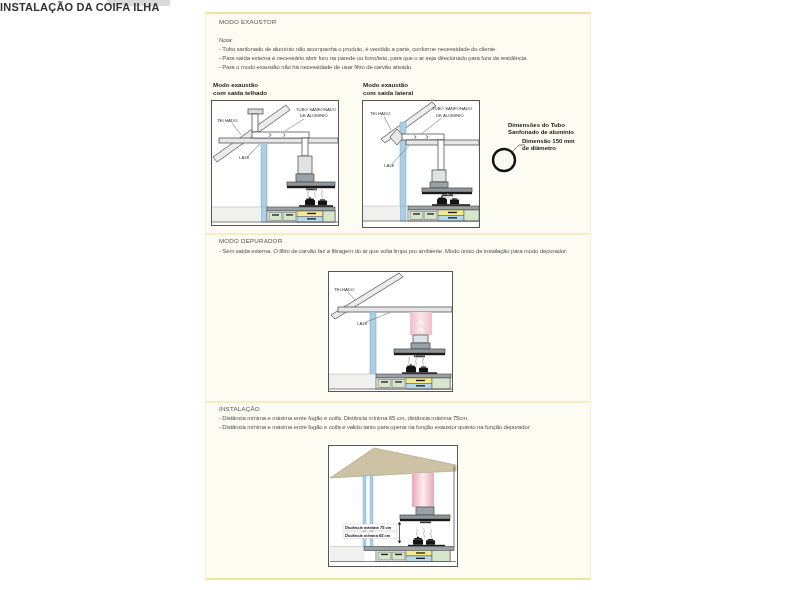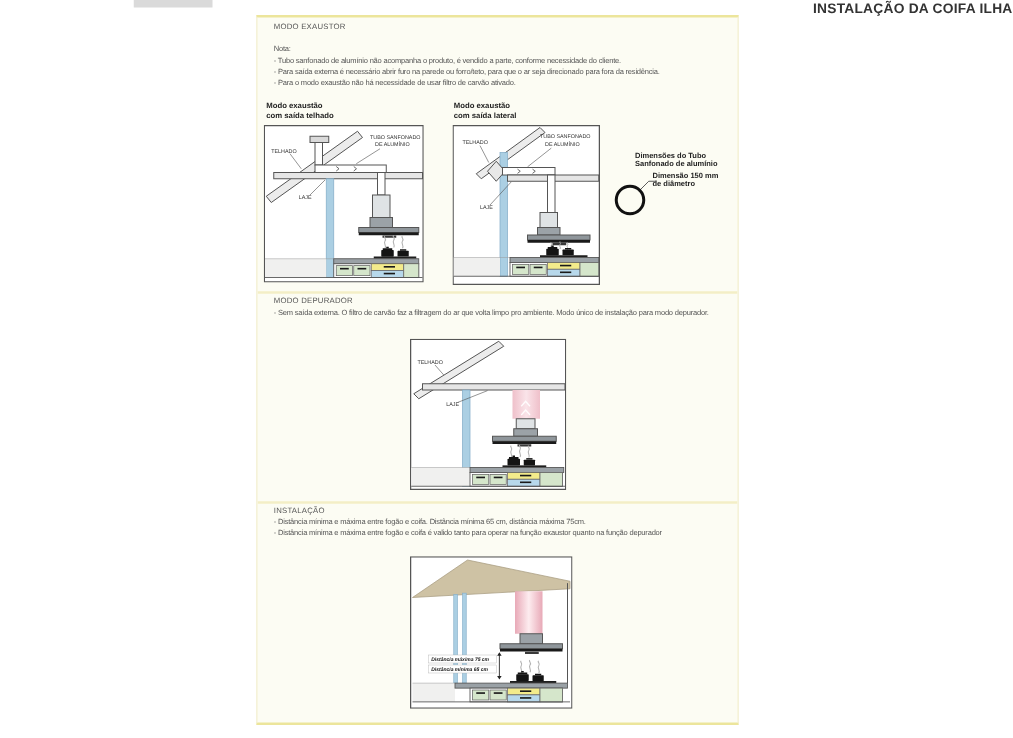--- a/index.html
+++ b/index.html
@@ -1,19 +1,19 @@
 <!DOCTYPE html>
 <html><head>
 <meta charset="utf-8">
 <style>
   html,body{margin:0;padding:0;background:#fff;}
   .canvas{position:relative;width:810px;height:590px;background:#fff;overflow:hidden;
           font-family:"Liberation Sans",sans-serif;}
   .abs{position:absolute;}
-  .title{left:0;top:1px;width:810px;text-align:right;font-size:11px;font-weight:bold;
+  .title{left:0;top:1px;width:810px;text-align:left;font-size:11px;font-weight:bold;
          color:#333;letter-spacing:.2px;}
   .artifact{left:107px;top:0;width:63px;height:6px;background:#dadada;}
   .doc{left:205px;top:12px;width:384px;height:564px;background:#fcfcf3;
        border:1px solid #f3efcf;border-top:2px solid #ece59b;border-bottom:2px solid #ece59b;
        overflow:hidden;}
   .sec-h{font-size:6.2px;color:#555;letter-spacing:.2px;white-space:nowrap;}
   .note{font-size:6px;color:#555;letter-spacing:-0.15px;white-space:nowrap;}
   .cap{font-size:6.2px;font-weight:bold;color:#222;line-height:7.6px;white-space:nowrap;}
   .dimh{font-size:6px;font-weight:bold;color:#222;line-height:7.4px;white-space:nowrap;}
   .divider{left:0;width:100%;height:2px;background:#f3eec6;}

